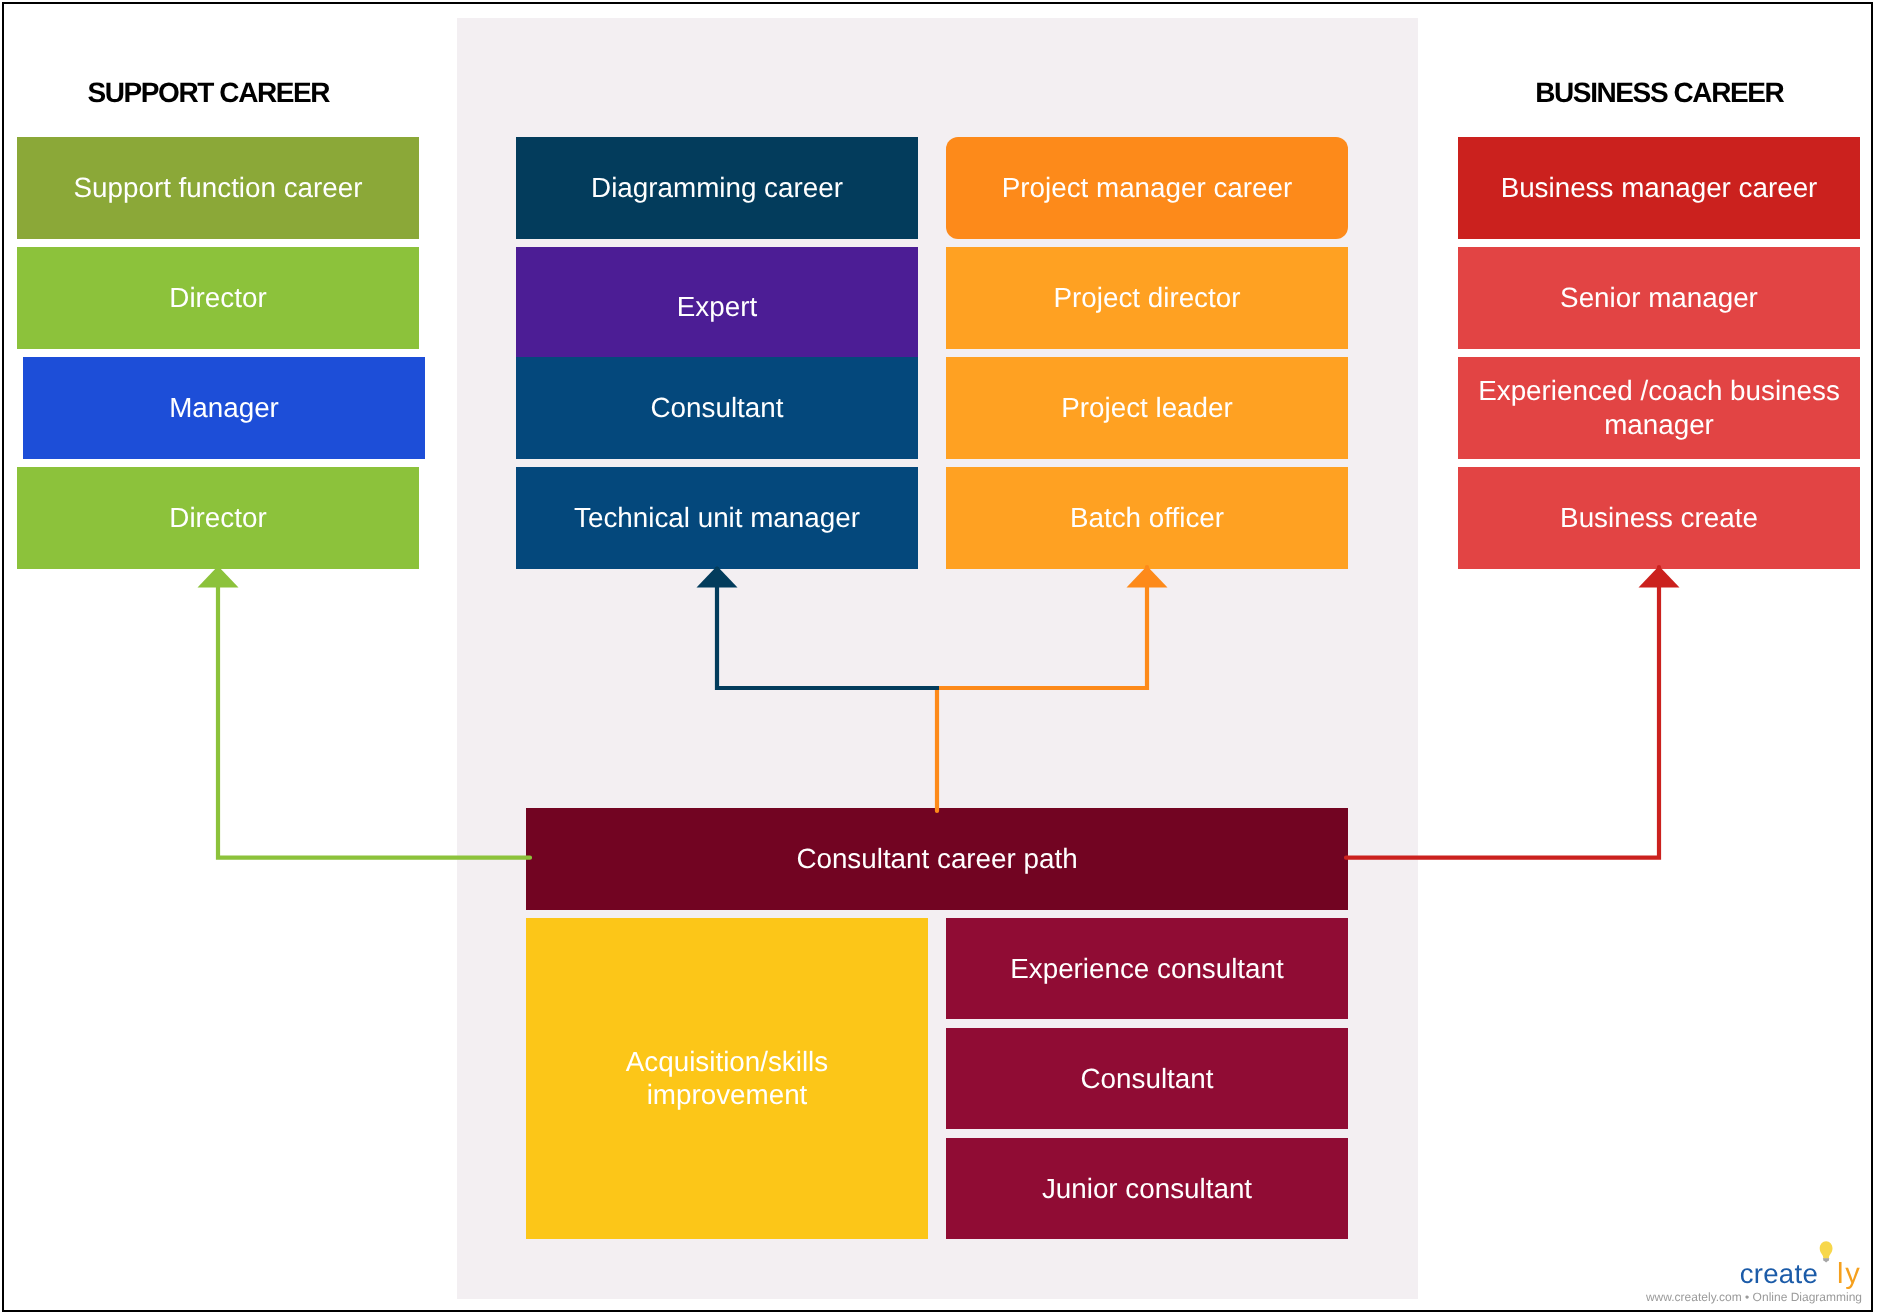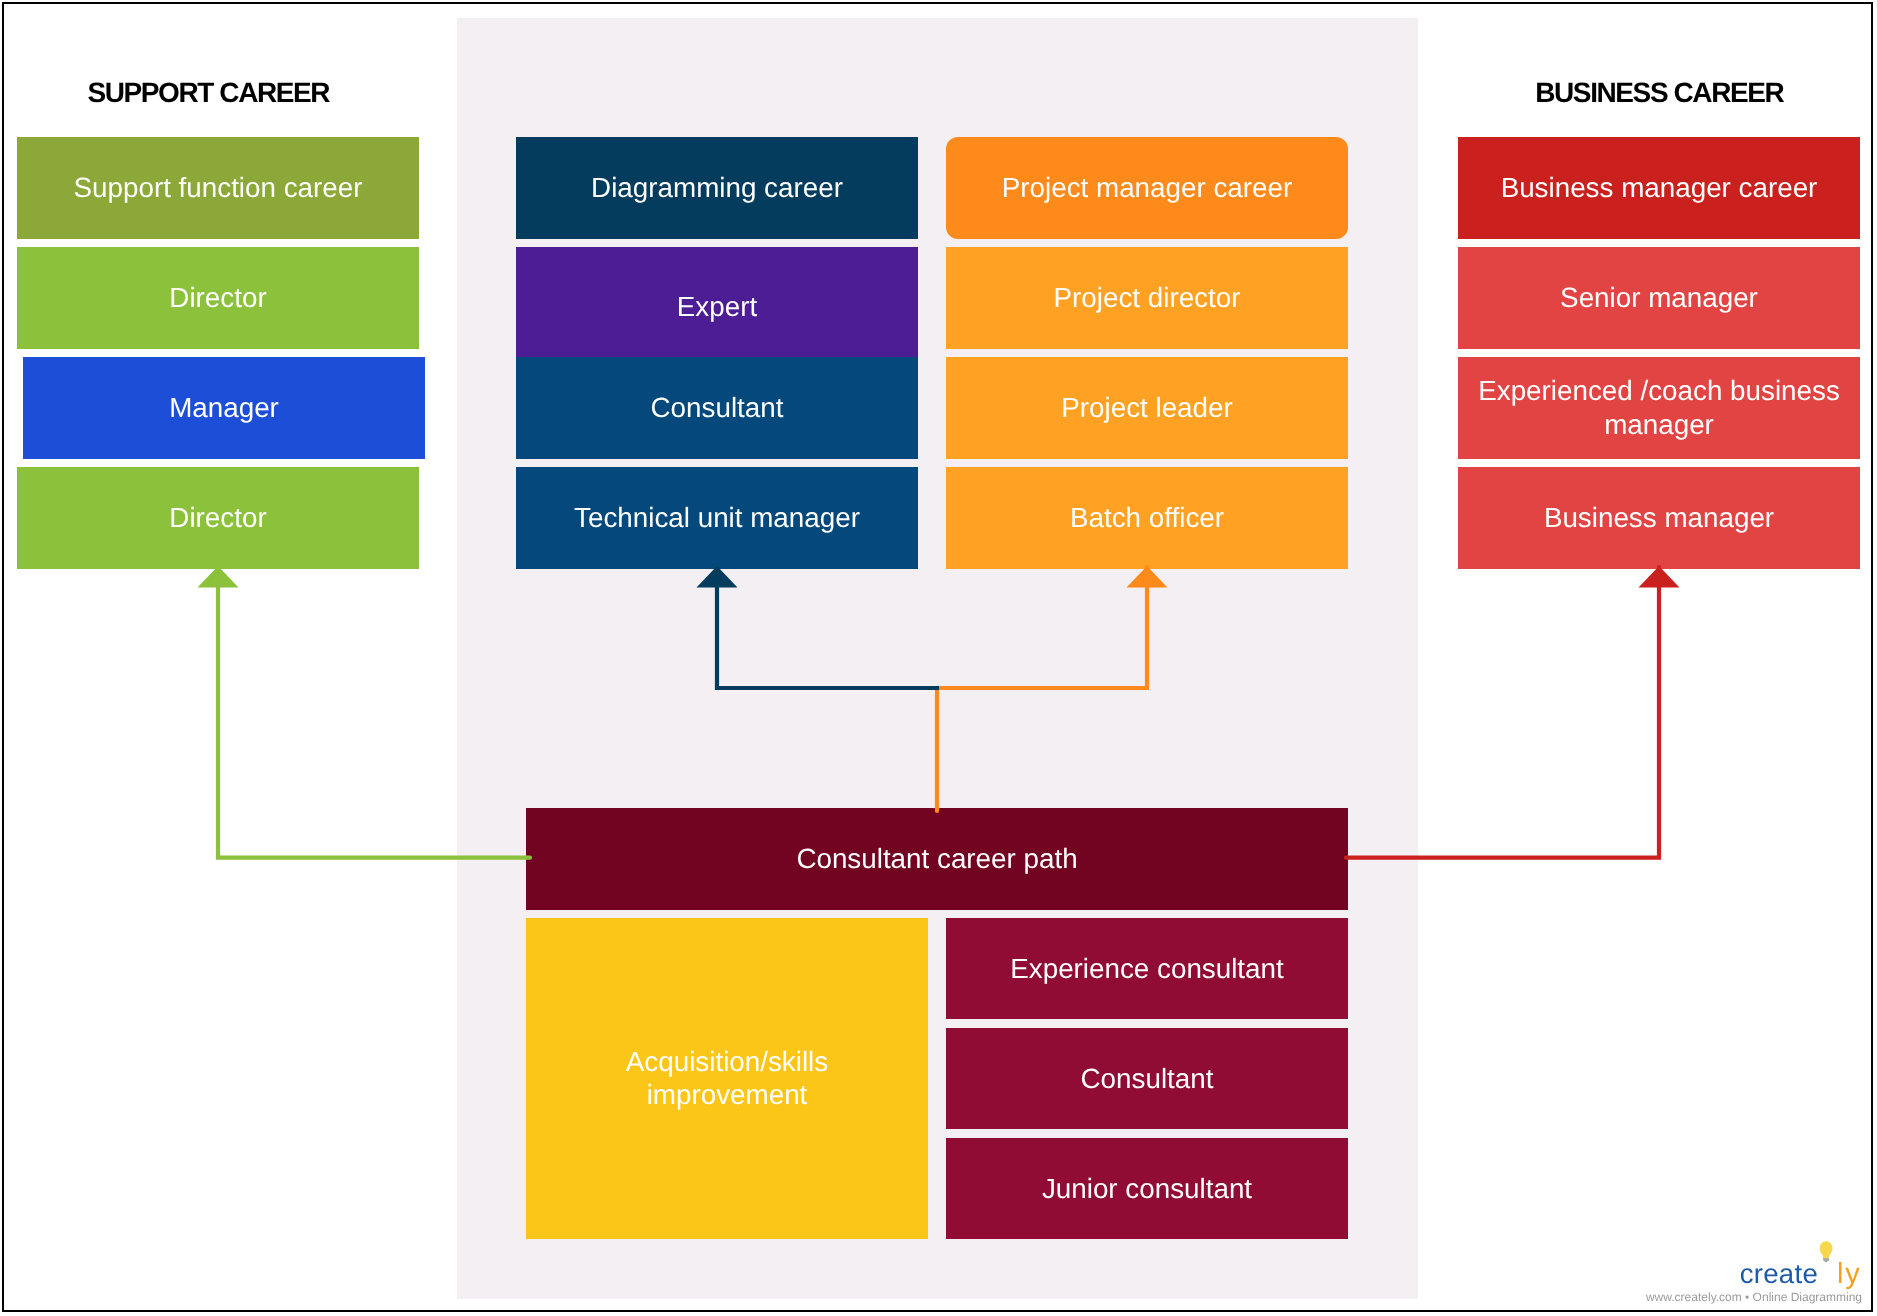--- a/index.html
+++ b/index.html
@@ -68,21 +68,21 @@
       <div class="box" style="left: 1458px; top: 137px; width: 402px; height: 101.5px; background: rgb(203, 33, 30); font-size: 27.8px;">
         <span class="lbl">Business manager career</span>
       </div>
       <div class="box" style="left: 1458px; top: 247px; width: 402px; height: 101.5px; background: rgb(226, 68, 68); font-size: 27.8px;">
         <span class="lbl">Senior manager</span>
       </div>
       <div class="box" style="left: 1458px; top: 357px; width: 402px; height: 101.5px; background: rgb(226, 68, 68); font-size: 27.8px;">
         <span class="lbl">Experienced /coach business manager</span>
       </div>
       <div class="box" style="left: 1458px; top: 467px; width: 402px; height: 101.5px; background: rgb(226, 68, 68); font-size: 27.8px;">
-        <span class="lbl">Business manager</span>
+        <span class="lbl">Business create</span>
       </div>
       <div class="box" style="left: 526px; top: 808px; width: 822px; height: 101.5px; background: rgb(114, 4, 34); font-size: 27.8px;">
         <span class="lbl">Consultant career path</span>
       </div>
       <div class="box" style="left: 526px; top: 917.5px; width: 402px; height: 321px; background: rgb(252, 198, 24); font-size: 27.8px;">
         <span class="lbl" style="max-width: 240px;">Acquisition/skills improvement</span>
       </div>
       <div class="box" style="left: 946px; top: 917.5px; width: 402px; height: 101.5px; background: rgb(144, 12, 52); font-size: 27.8px;">
         <span class="lbl">Experience consultant</span>
       </div>

